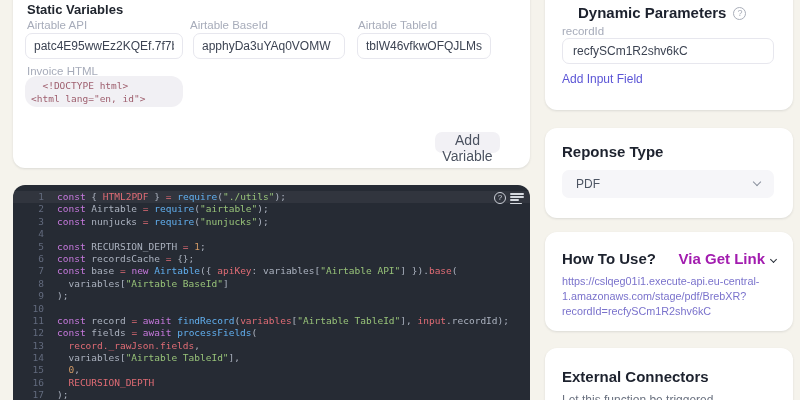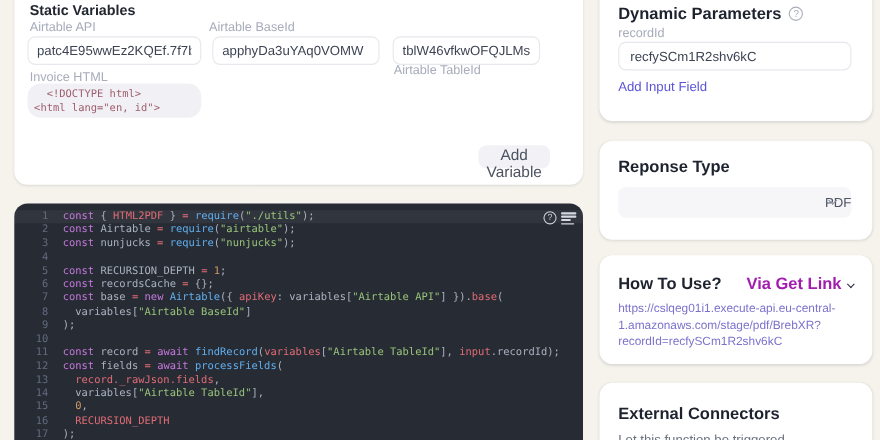--- a/index.html
+++ b/index.html
@@ -71,21 +71,21 @@
   .card-title { position:absolute; left:17px; font-size:15px; font-weight:700; color:#1d222e; }
   .help-circle {
     display:inline-block; width:13px; height:13px; border:1.3px solid #a9aeb9; border-radius:50%;
     color:#a9aeb9; font-size:9px; line-height:11px; text-align:center; font-weight:400;
     vertical-align:2px; margin-left:7px; cursor:pointer;
   }
   .link-text { position:absolute; font-size:12px; font-weight:400; color:#5b55d6; cursor:pointer; }
   .select-box {
     position:absolute; left:17px; top:42px; width:212px; height:28px;
     background:#f6f6f9; border-radius:7px; cursor:pointer;
-    font-size:12px; color:#4d5563; line-height:28px; padding-left:14px;text-align:right;
+    font-size:12px; color:#4d5563; line-height:28px; padding-left:14px;
   }
   .chevron {
     display:inline-block; width:6px; height:6px;
     border-right:1.6px solid #8b919e; border-bottom:1.6px solid #8b919e;
     transform:rotate(45deg);
   }
   .select-box .chevron { position:absolute; right:14px; top:9px; }
   #get-link-row {
     position:absolute; right:17px; top:18px; font-size:15px; font-weight:700; color:#a21caf; cursor:pointer;
   }
@@ -94,21 +94,21 @@
   #ext-desc { position:absolute; left:17px; top:44px; width:210px; font-size:12px; line-height:16px; color:#6b7280; }
 </style>
 </head>
 <body>
 
 <div class="card" id="static-card">
   <div class="card-title-sm" style="left:14px; top:14px;">Static Variables</div>
 
   <div class="field-label" style="left:14px; top:31px;">Airtable API</div>
   <div class="field-label" style="left:177px; top:31px;">Airtable BaseId</div>
-  <div class="field-label" style="left:345px; top:31px;margin-top:39px;">Airtable TableId</div>
+  <div class="field-label" style="left:345px; top:31px;">Airtable TableId</div>
 
   <input class="text-input" style="left: 12px; top: 45px; width: 158px;" value="patc4E95wwEz2KQEf.7f7bd985">
   <input class="text-input" style="left: 180px; top: 45px; width: 152px;" value="apphyDa3uYAq0VOMW">
   <input class="text-input" style="left: 344px; top: 45px; width: 134px;" value="tblW46vfkwOFQJLMs">
 
   <div class="field-label" style="left:14px; top:77px;">Invoice HTML</div>
   <div id="invoice-box"><span>  &lt;!DOCTYPE html&gt;</span><br><span>&lt;html lang="en, id"&gt;</span></div>
 
   <button id="add-variable-btn">Add Variable</button>
 </div>
@@ -136,21 +136,21 @@
   <div id="editor-help-icon">?</div>
   <div id="editor-menu-icon">
     <i style="width:14px;"></i>
       <i style="width:14px;"></i>
       <i style="width:9px;"></i>
       <i style="width:12px;"></i>
   </div>
 </div>
 
 <div class="card rcard" id="dyn-card">
-  <div class="card-title" style="top:16px;"><span>Dynamic Parameters</span><span class="help-circle">?</span></div>
+  <div class="card-title" style="top:16px;margin-left:16px;"><span>Dynamic Parameters</span><span class="help-circle">?</span></div>
   <div class="field-label" style="left:17px; top:37px;">recordId</div>
   <input class="text-input" style="left: 17px; top: 50px; width: 212px; padding-left: 10px;" value="recfySCm1R2shv6kC">
   <div class="link-text" style="left:17px; top:84px;">Add Input Field</div>
 </div>
 
 <div class="card rcard" id="resp-card">
   <div class="card-title" style="top:15px;">Reponse Type</div>
   <div class="select-box"><span>PDF</span><span class="chevron"></span></div>
 </div>
 

